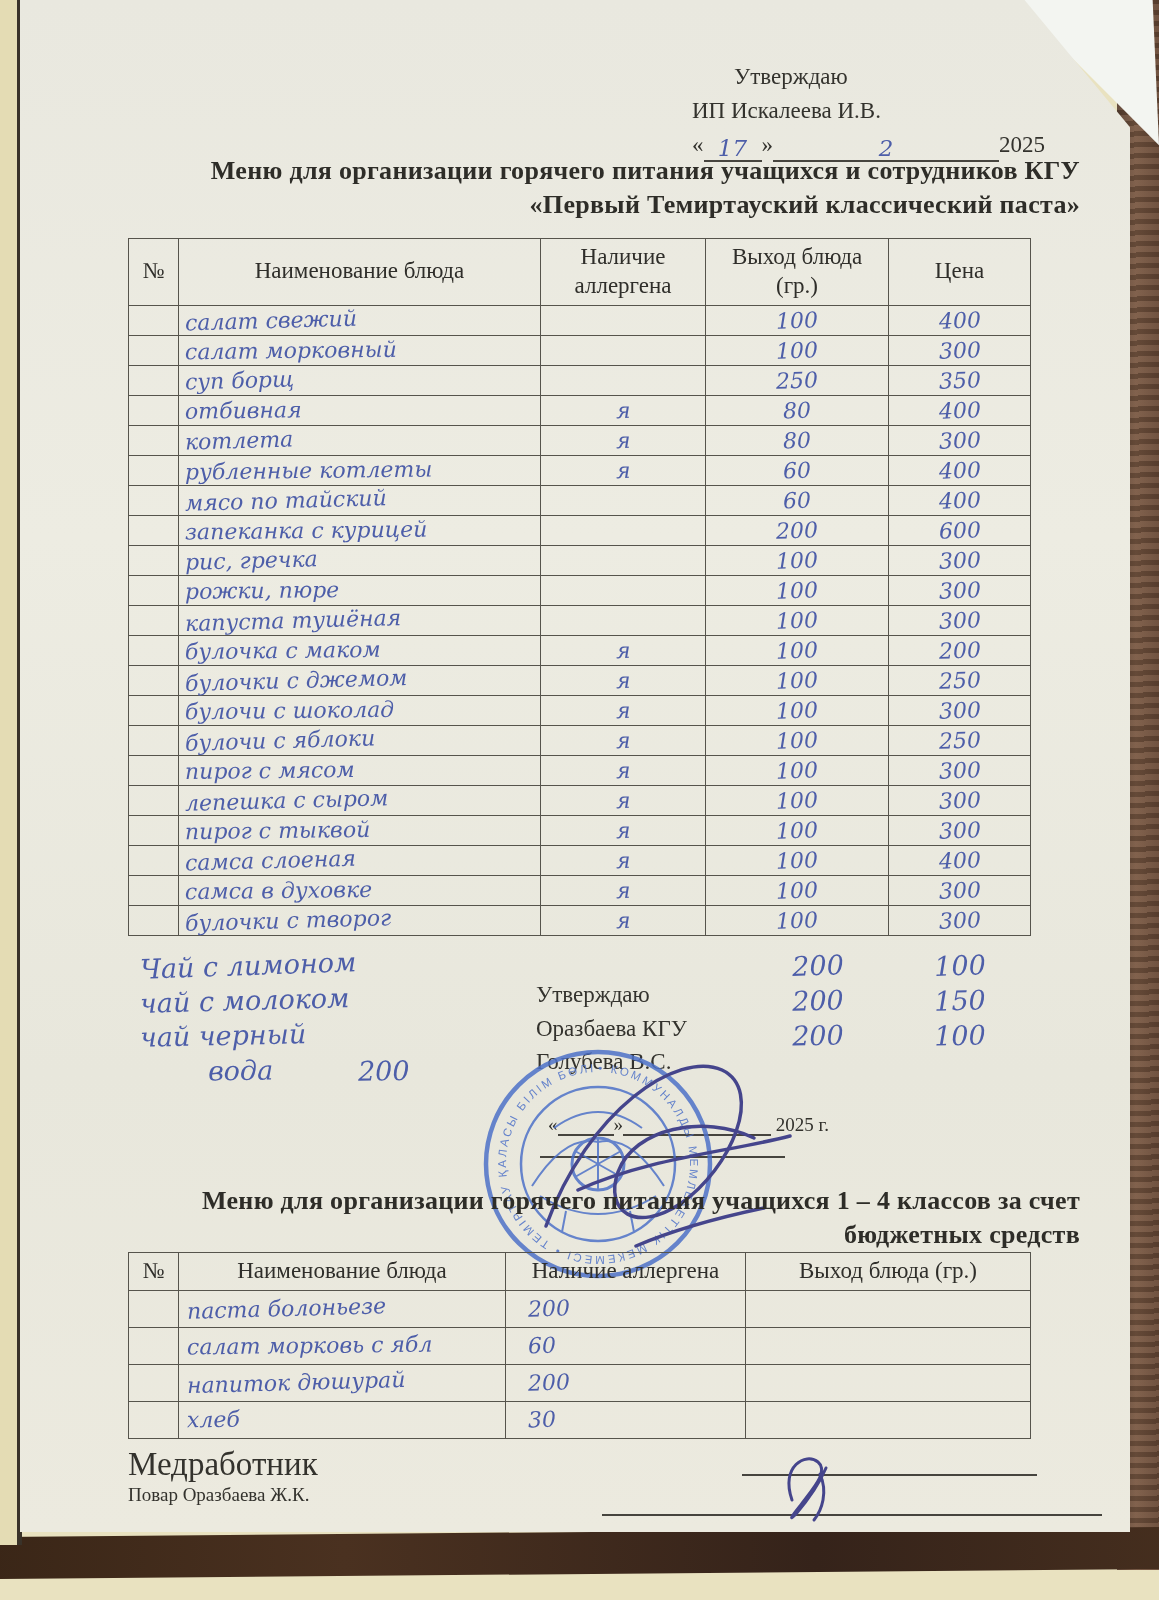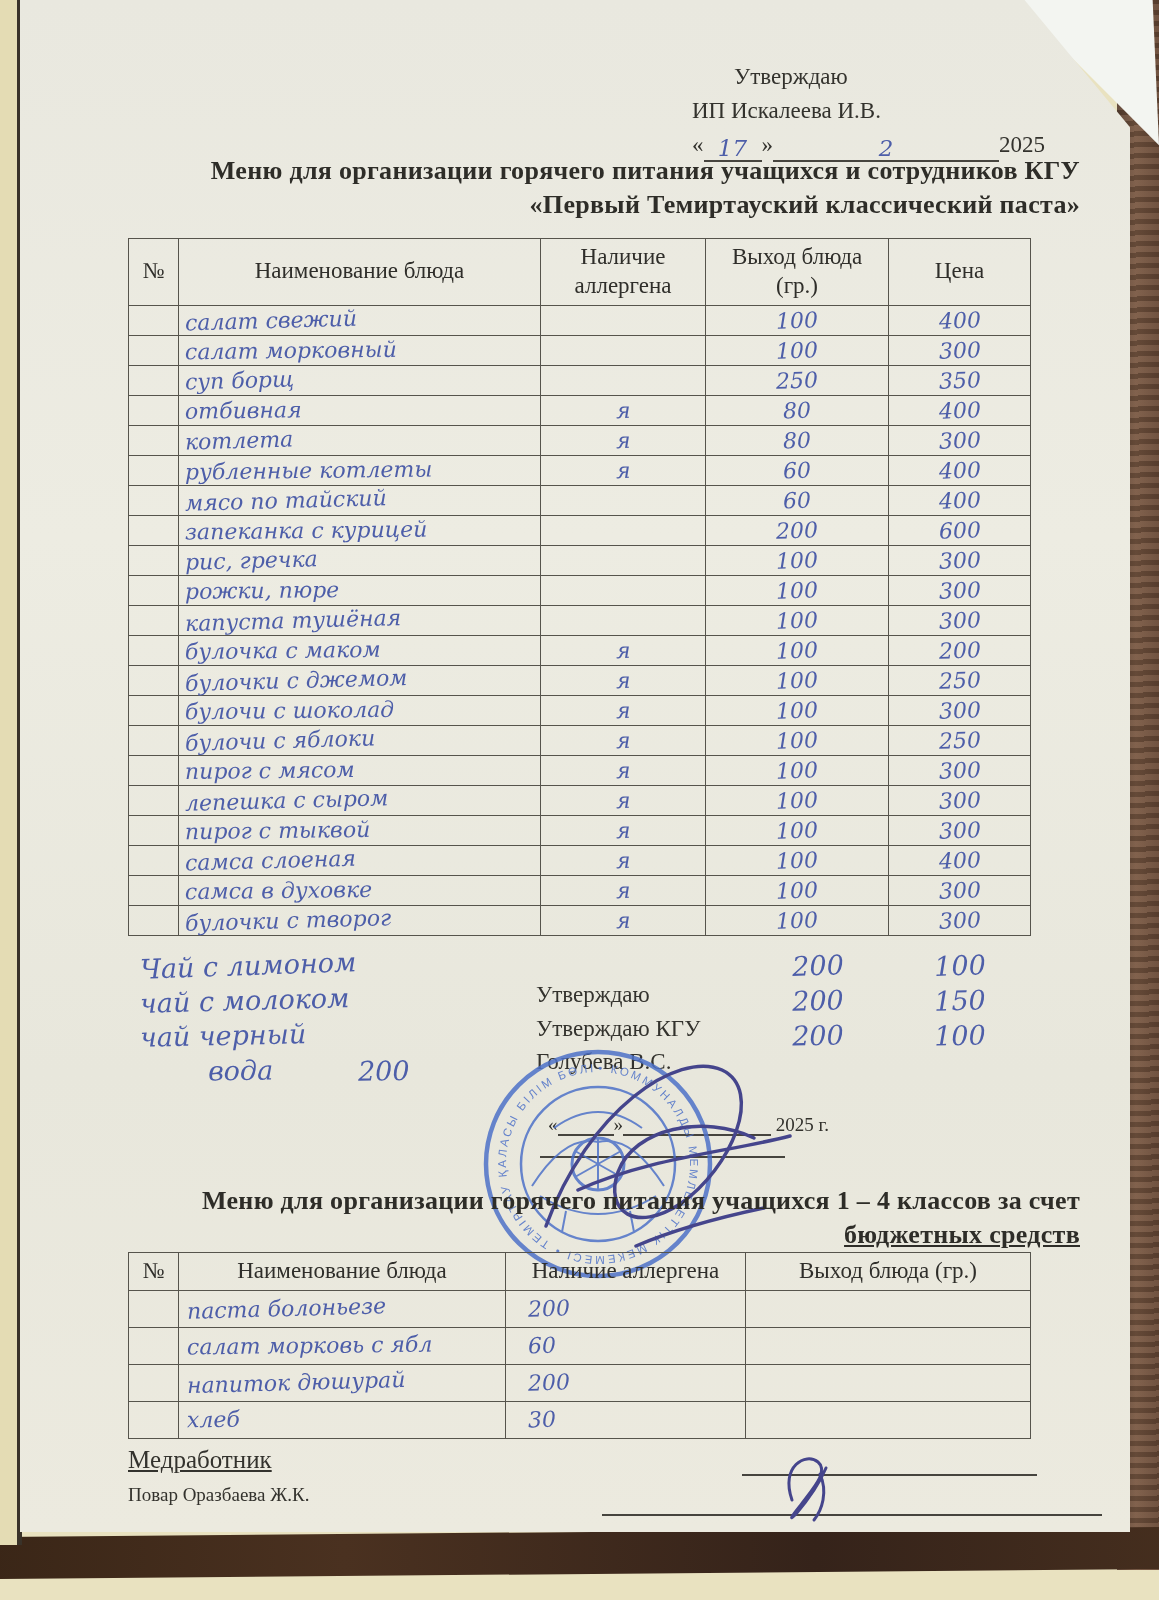--- a/index.html
+++ b/index.html
@@ -66,21 +66,21 @@
   .extra-row .n{position:absolute;left:12px;top:0;}
   .extra-row .o{position:absolute;left:620px;width:140px;text-align:center;top:0;}
   .extra-row .p{position:absolute;left:762px;width:140px;text-align:center;top:0;}
   .extra-row.water .n{left:80px;}
   .extra-row.water .o{left:230px;width:120px;text-align:left;}
   
   .appr-mid{left:516px;top:978px;font-size:23px;line-height:33.5px;}
   .date-mid{left:528px;top:1112px;font-size:19px;}
   .uline{border-bottom:2px solid #46443e;}
   
-  .footer-med{left:108px;top:1446px;font-size:25px;text-decoration:underline;}
+  .footer-med{left:108px;top:1446px;font-size:33px;}
   .footer-cook{left:108px;top:1484px;font-size:19px;}
   .stamp{opacity:.84;}
   .noselect{user-select:none;}
 </style>
 </head>
 <body>
 
 <div class="wood-right"></div>
 <div class="shelf-strip"></div>
 <div class="left-strip"></div>
@@ -285,21 +285,21 @@
       </div>
       <div class="extra-row water">
         <span class="n hw hw-big" style="transform: rotate(-0.8deg);">вода</span>
         <span class="o hw hw-big" style="transform: rotate(-0.8deg);">200</span>
         <span class="p hw hw-big" style="transform: rotate(-0.8deg);"></span>
       </div>
     </div>
 
   <div class="abs appr-mid printed">
     <div>Утверждаю</div>
-    <div>Утверждаю КГУ</div>
+    <div>Оразбаева КГУ</div>
     <div>Голубева В.С.</div>
   </div>
   <div class="abs date-mid printed">
     <span>«</span><span class="ul" style="width:56px;"></span><span>»</span><span class="ul" style="width:148px;"></span>&nbsp;<span>2025 г.</span>
   </div>
   <div class="abs uline" style="left:520px;top:1138px;width:245px;height:18px;"></div>
 
   <svg class="abs stamp" style="left:450px;top:1036px;" width="256" height="256" viewBox="0 0 256 256">
     <defs>
         <path id="ringPath" d="M128,36 a92,92 0 1,1 -0.02,0 z"></path>
@@ -325,21 +325,21 @@
 
   <svg class="abs" style="left:498px;top:1040px;" width="300" height="215" viewBox="0 0 300 215">
     <g fill="none" stroke="#45458c" stroke-width="3.5" stroke-linecap="round">
       <path d="M28,186 C70,70 160,10 204,30 C246,50 214,128 162,164 C118,193 86,172 100,132 C116,88 186,74 236,98"></path>
       <path d="M60,150 C130,118 210,112 272,96"></path>
       <path d="M118,206 C160,188 208,176 246,168"></path>
     </g>
   </svg>
 
   <div class="abs title" style="top:1186px;">Меню для организации горячего питания учащихся 1 – 4 классов за счет</div>
-  <div class="abs title" style="top:1220px;text-decoration:underline;">бюджетных средств</div>
+  <div class="abs title" style="top:1220px;">бюджетных средств</div>
 
   <table class="abs budget-table" style="left:108px;top:1252px;width:902px;">
     <colgroup>
       <col style="width:50px">
         <col style="width:327px">
         <col style="width:240px">
         <col style="width:285px">
     </colgroup>
     <thead>
       <tr>

